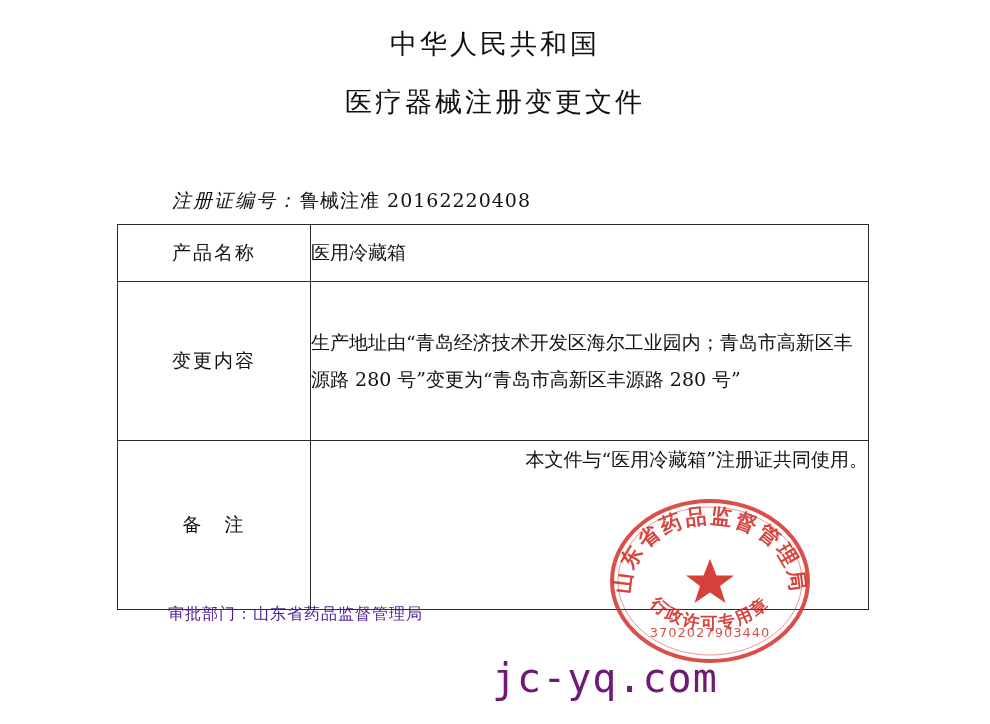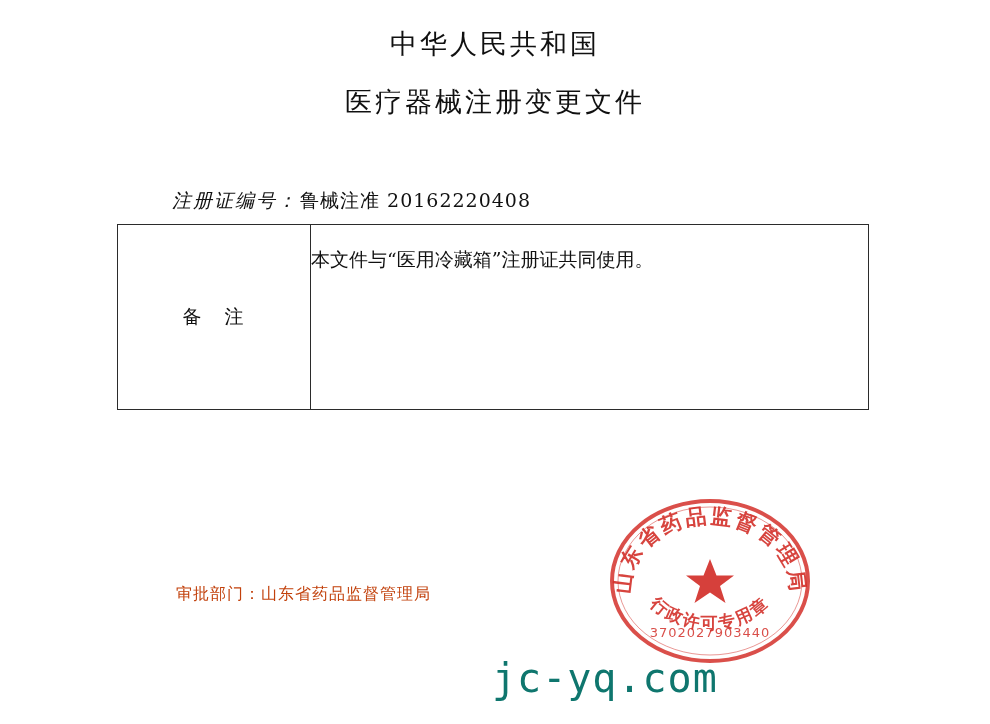--- a/index.html
+++ b/index.html
@@ -80,31 +80,30 @@
     line-height: 1.95;
     color: #111;
     text-align: left;
   }
   tr.row-product td { height: 56px; }
   tr.row-change td { height: 158px; }
   tr.row-remark td { height: 168px; }
 
   tr.row-remark .value-cell {
     vertical-align: top;
-    padding-top: 16px;
+    text-align: right;
   }
 
   .footer {
     position: absolute;
-    top: 584px;
+    top: 604px;
     left: 168px;
     width: 760px;
     font-size: 16px;
-    color: #c2410c;
-    margin-left: 8px;
+    color: #4c1d95;
   }
   .footer-row {
     display: flex;
     justify-content: flex-start;
     letter-spacing: 1px;
   }
   .footer .approve-dept { width: 360px; }
   .footer .approve-date { }
   .footer .seal-note {
     margin-top: 22px;
@@ -122,38 +121,46 @@
   }
   .seal svg { display: block; }
 
   .watermark {
     position: absolute;
     left: 492px;
     top: 655px;
     font-family: "DejaVu Sans Mono", "Liberation Mono", monospace;
     font-size: 40px;
     letter-spacing: 1px;
-    color: #0f766e;
+    color: #701a75;
     font-weight: 500;
   }
 </style>
 </head>
 <body>
 
 <div class="page">
 
   <div class="doc-title line1">中华人民共和国</div>
   <div class="doc-title line2">医疗器械注册变更文件</div>
 
   <div class="reg-number">
     <span class="label">注册证编号：</span><span class="value">鲁械注准 20162220408</span>
   </div>
 
   <table class="main">
     <tbody>
+      <tr class="row-product">
+        <td class="label-cell">产品名称</td>
+        <td class="value-cell">医用冷藏箱</td>
+      </tr>
+      <tr class="row-change">
+        <td class="label-cell">变更内容</td>
+        <td class="value-cell">生产地址由“青岛经济技术开发区海尔工业园内；青岛市高新区丰源路 280 号”变更为“青岛市高新区丰源路 280 号”</td>
+      </tr>
       <tr class="row-remark">
         <td class="label-cell">备　注</td>
         <td class="value-cell">本文件与“医用冷藏箱”注册证共同使用。</td>
       </tr>
     </tbody>
   </table>
 
   <div class="footer">
     <div class="footer-row">
       <span class="approve-dept">审批部门：山东省药品监督管理局</span>

